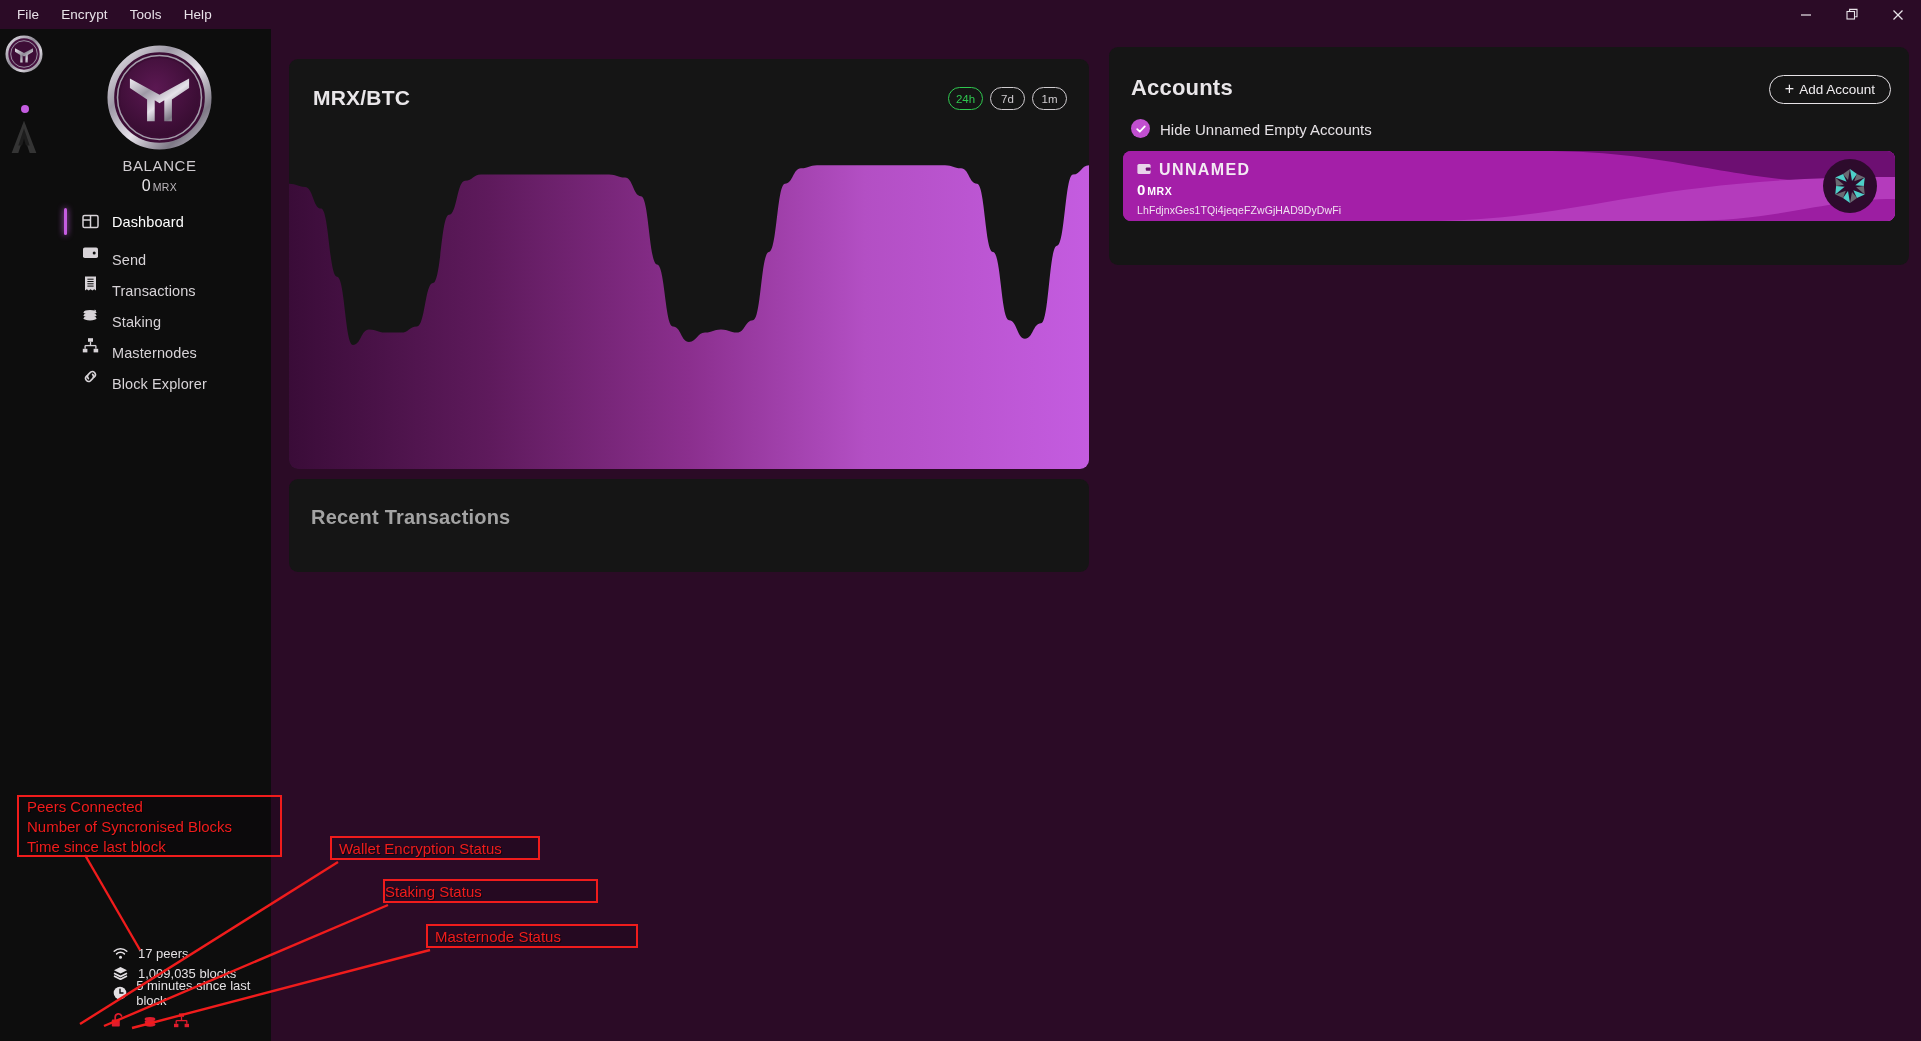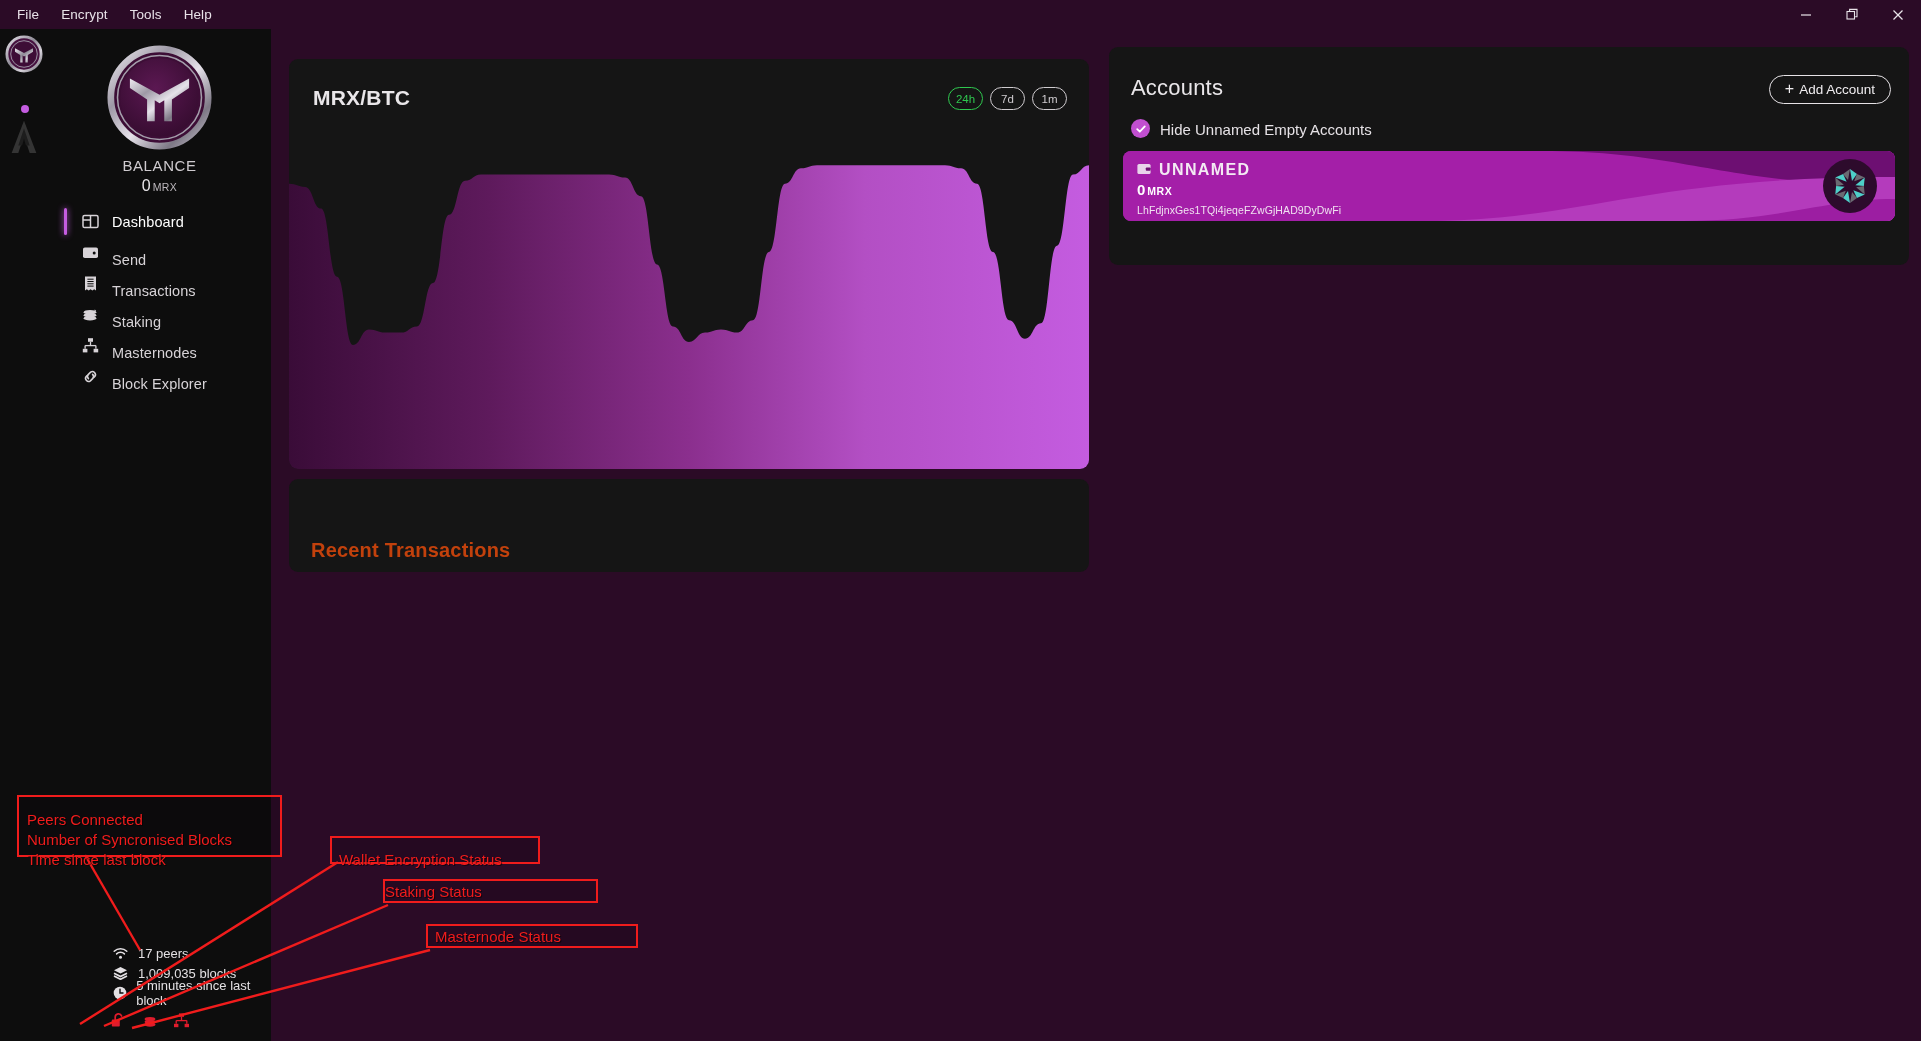--- a/index.html
+++ b/index.html
@@ -97,29 +97,29 @@
     justify-content:center; cursor:pointer;
   }
   .range-btn.active { border-color:#2fc84f; color:#2fc84f; }
   #chart-svg { position:absolute; left:0; bottom:0; width:800px; height:310px; }
 
   #tx-card {
     position:absolute; left:18px; top:450px; width:800px; height:93px;
   }
   #tx-title {
     position:absolute; left:22px; top:27px;
-    color:#c2410c; font-size:20px; font-weight:bold; letter-spacing:.2px;margin-top:33px;
+    color:#a3a3a3; font-size:20px; font-weight:bold; letter-spacing:.2px;
   }
 
   #accounts-card {
     position:absolute; left:838px; top:18px; width:800px; height:218px;
   }
   #accounts-title {
     position:absolute; left:22px; top:28px;
-    color:#e9e6e9; font-size:22px; font-weight:normal; letter-spacing:.2px;
+    color:#e9e6e9; font-size:22px; font-weight:bold; letter-spacing:.2px;
   }
   #add-account-btn {
     position:absolute; right:18px; top:28px; height:29px; padding:0 15px;
     border:1.6px solid #e6e2e6; border-radius:16px; color:#efecef;
     font-size:13.5px; display:flex; align-items:center; gap:5px; cursor:pointer;
   }
   #add-account-btn .plus { font-size:16px; line-height:1; margin-top:-1px; }
 
   #hide-row {
     position:absolute; left:22px; top:72px; display:flex; align-items:flex-end;
@@ -159,21 +159,21 @@
 
   
   #annotations { position:absolute; inset:0; z-index:60; pointer-events:none; }
   .anno-box {
     position:absolute; border:2.5px solid #f01c1c; background:rgba(10,2,10,0.18);
   }
   .anno-text {
     color:#f01c1c; font-size:15px; white-space:nowrap; line-height:20px;
     text-shadow:1px 1px 0 rgba(0,0,0,.55);
   }
-  .anno-multiline { padding:13px 8px 6px 8px; }
+  .anno-multiline { padding:0 8px 6px 8px; }
 </style>
 </head>
 <body>
 
 <div id="app">
 
   <div id="titlebar">
     <div id="menu">
       <div class="menu-item">File</div>
       <div class="menu-item">Encrypt</div>
@@ -496,21 +496,21 @@
       <line x1="388" y1="905" x2="104" y2="1026" stroke="#f01c1c" stroke-width="2.4"></line>
       <line x1="430" y1="950" x2="132" y2="1028" stroke="#f01c1c" stroke-width="2.4"></line>
     </svg>
 
     <div class="anno-box anno-multiline" style="left:17px; top:795px; width:265px; height:62px;">
       <div class="anno-text">Peers Connected</div>
       <div class="anno-text">Number of Syncronised Blocks</div>
       <div class="anno-text">Time since last block</div>
     </div>
 
-    <div class="anno-box" style="left:330px; top:836px; width:210px; height:24px; padding:12px 7px;">
+    <div class="anno-box" style="left:330px; top:836px; width:210px; height:24px; padding:1px 7px;">
       <div class="anno-text">Wallet Encryption Status</div>
     </div>
 
     <div class="anno-box" style="left:383px; top:879px; width:215px; height:24px; padding:1px 0;">
       <div class="anno-text">Staking Status</div>
     </div>
 
     <div class="anno-box" style="left:426px; top:924px; width:212px; height:24px; padding:1px 7px;">
       <div class="anno-text">Masternode Status</div>
     </div>

